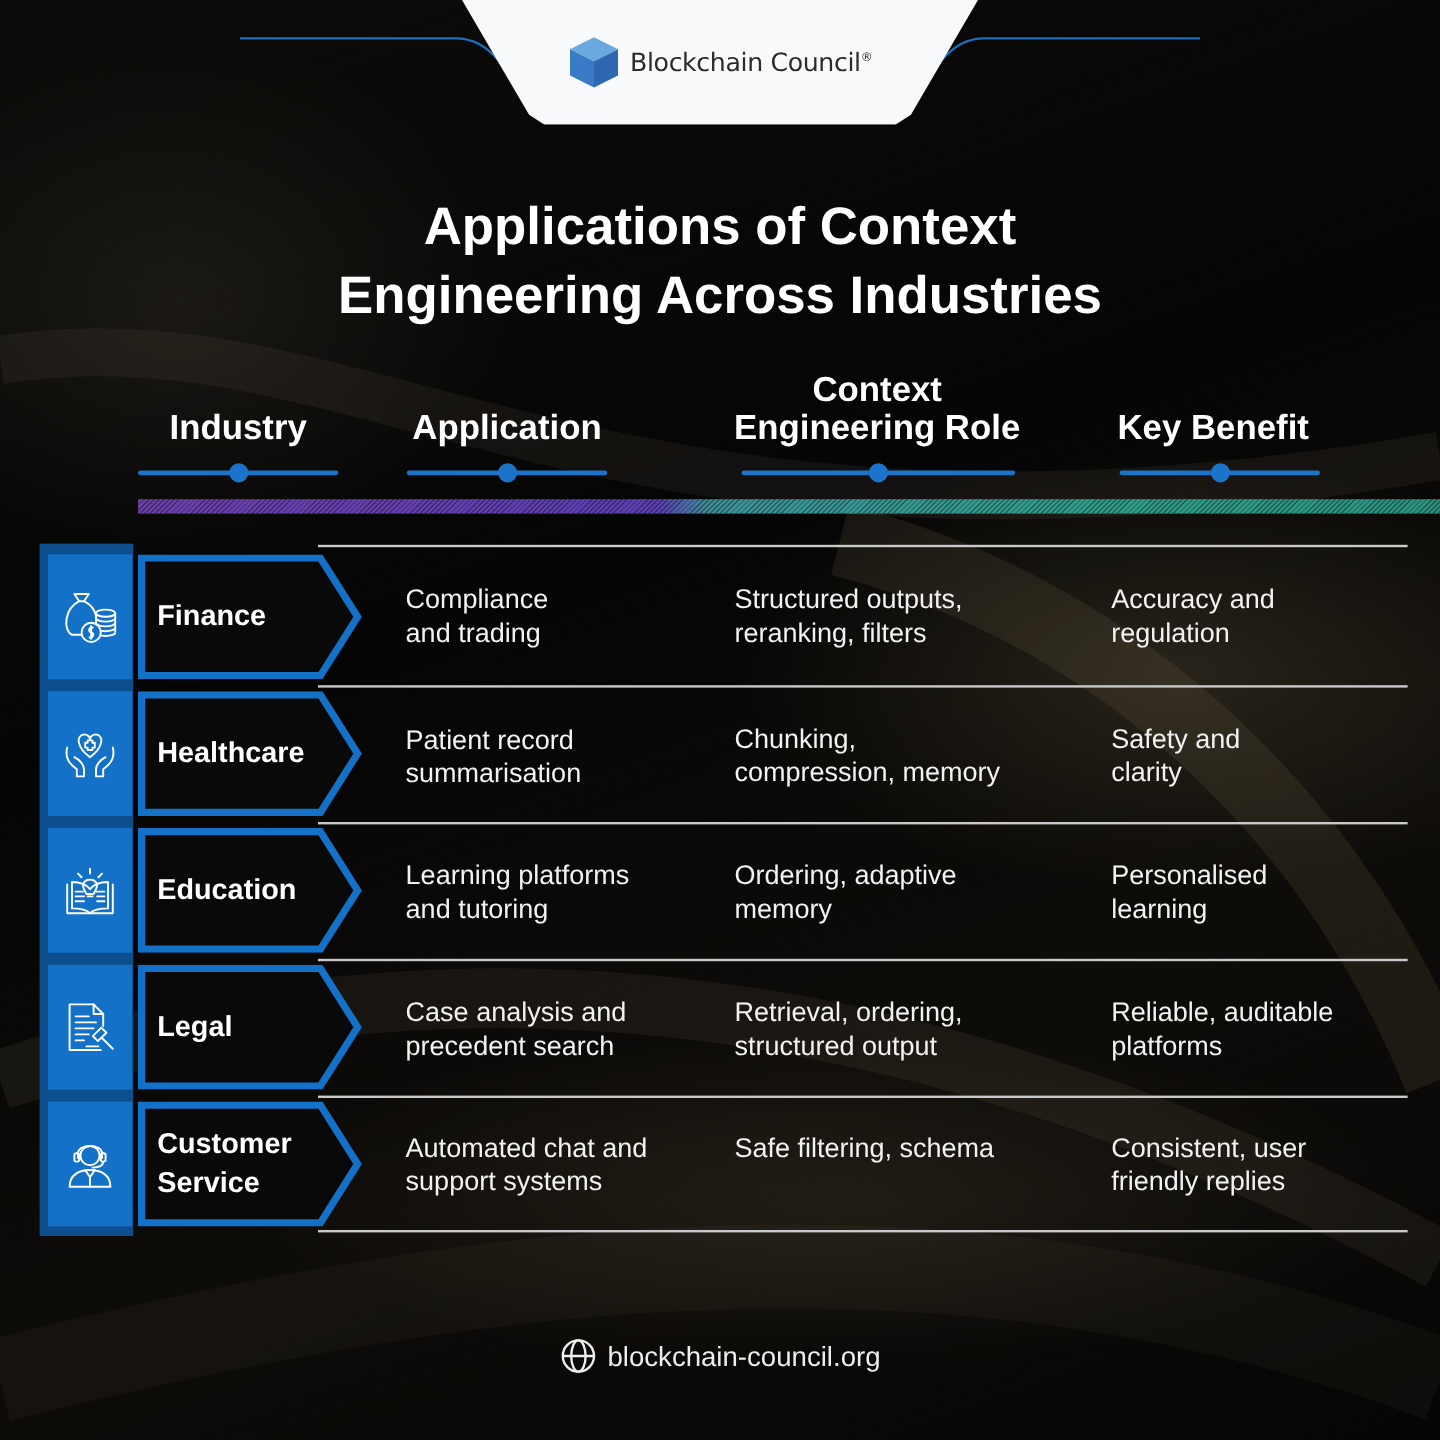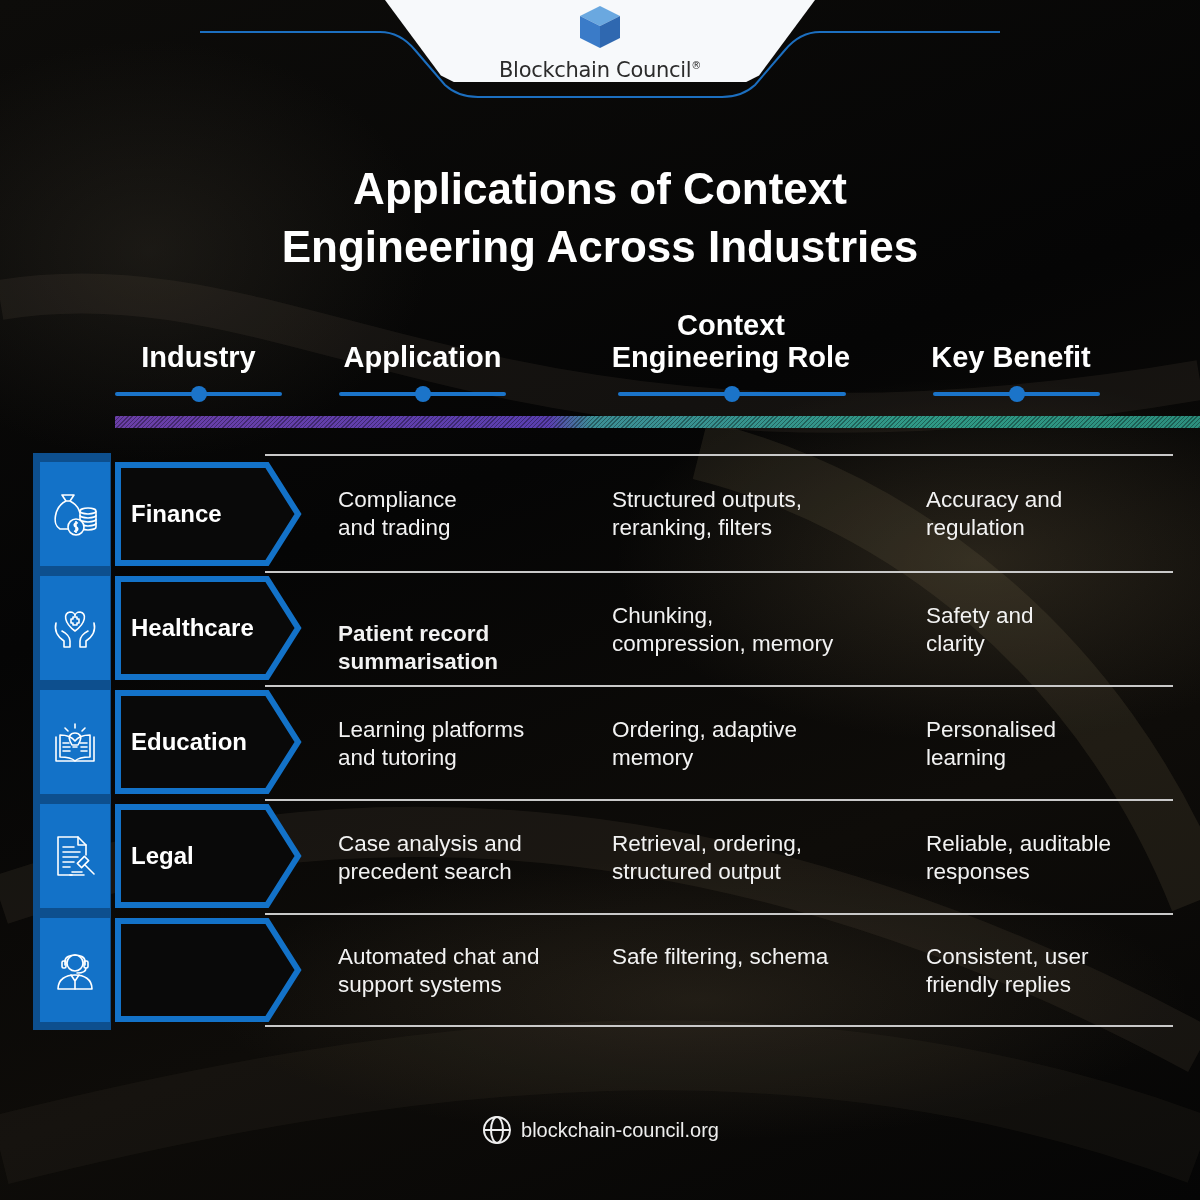--- a/index.html
+++ b/index.html
@@ -11,24 +11,24 @@
     background:
       radial-gradient(ellipse 520px 260px at 980px 560px, rgba(120,105,75,0.28), transparent 70%),
       radial-gradient(ellipse 700px 200px at 700px 1000px, rgba(110,95,70,0.22), transparent 70%),
       radial-gradient(ellipse 400px 300px at 150px 250px, rgba(60,55,45,0.35), transparent 70%),
       linear-gradient(160deg, #0d0c0a 0%, #050505 40%, #0e0c09 70%, #050505 100%);
   }
   .swirl { position: absolute; inset: 0; pointer-events: none; }
 
   
   .logo-tab {
-    position: absolute; left: 385px; top: 0; width: 430px; height: 82px;
+    position: absolute; left: 385px; top: 0; width: 430px; height: 104px;
     background: #f7f9fb;
     clip-path: polygon(0 0, 100% 0, 87% 92%, 84% 100%, 16% 100%, 13% 92%);
-    display: flex; align-items: center; justify-content: flex-end; gap: 8px; flex-direction: column;
+    display: flex; align-items: center; justify-content: center; gap: 8px;
   }
   .logo-cube { width: 44px; height: 46px; }
   .logo-text { font-size: 21px; color: #2b2b2b; font-family: "DejaVu Sans", sans-serif; letter-spacing: -0.3px; }
   .logo-reg { font-size: 10px; color: #2b2b2b; vertical-align: super; }
   .header-lines { position: absolute; left: 0; top: 0; width: 1200px; height: 110px; pointer-events: none; }
 
   
   .title {
     position: absolute; left: 0; right: 0; top: 160px;
     text-align: center; font-size: 44px; font-weight: bold; line-height: 58px;
@@ -70,21 +70,21 @@
     display: flex; align-items: center;
     font-size: 24px; font-weight: bold; line-height: 32px;
   }
 
   .row-line { position: absolute; left: 265px; width: 908px; height: 2px; background: #c9c9c9; }
   .cell { position: absolute; font-size: 22.5px; line-height: 28px; color: #f2f2f2; }
 
   .footer {
     position: absolute; top: 1114px; left: 0; right: 0;
     display: flex; align-items: center; justify-content: center; gap: 8px;
-    font-size: 20px; color: #eeeeee;
+    font-size: 23px; color: #eeeeee;
   }
   .footer svg { width: 32px; height: 32px; }
 </style>
 </head>
 <body>
 
 <svg class="swirl" viewBox="0 0 1200 1200">
   <path d="M0 300 C 300 250, 500 500, 1200 380" stroke="rgba(120,110,90,0.12)" stroke-width="40" fill="none"></path>
   <path d="M700 450 C 900 500, 1100 650, 1200 900" stroke="rgba(140,125,95,0.14)" stroke-width="60" fill="none"></path>
   <path d="M0 900 C 300 800, 700 780, 1200 1050" stroke="rgba(130,115,90,0.12)" stroke-width="50" fill="none"></path>
@@ -187,21 +187,21 @@
     <path d="M8 22 C 6 30, 10 36, 16 40 L 16 46 H 22 V 40 C 22 36, 18 32, 14 30"></path>
     <path d="M46 22 C 48 30, 44 36, 38 40 L 38 46 H 32 V 40 C 32 36, 36 32, 40 30"></path>
   </svg>
 </div>
 <div class="arrow" style="top:576px;">
   <svg viewBox="0 0 187 104" preserveAspectRatio="none">
       <polygon points="3,3 152,3 183,52 152,101 3,101" fill="#090909" stroke="#1372c8" stroke-width="6"></polygon>
     </svg>
   <div class="arrow-label">Healthcare</div>
 </div>
-<div class="cell" style="left:338px; top:620px;font-weight:bold;">
+<div class="cell" style="left:338px; top:603px;">
     <div>Patient record</div>
     <div>summarisation</div>
   </div>
 <div class="cell" style="left:612px; top:602px;">
     <div>Chunking,</div>
     <div>compression, memory</div>
   </div>
 <div class="cell" style="left:926px; top:602px;">
     <div>Safety and</div>
     <div>clarity</div>
@@ -255,38 +255,44 @@
 <div class="cell" style="left:338px; top:830px;">
     <div>Case analysis and</div>
     <div>precedent search</div>
   </div>
 <div class="cell" style="left:612px; top:830px;">
     <div>Retrieval, ordering,</div>
     <div>structured output</div>
   </div>
 <div class="cell" style="left:926px; top:830px;">
     <div>Reliable, auditable</div>
-    <div>responses</div>
+    <div>platforms</div>
   </div>
 
 <div class="icon-cell" style="top:918px;">
   <svg viewBox="0 0 54 54" fill="none" stroke="#fff" stroke-width="1.6" stroke-linejoin="round" stroke-linecap="round">
     <circle cx="27" cy="20" r="8"></circle>
     <path d="M17 22 V 18 C 17 10, 37 10, 37 18 V 22"></path>
     <rect x="14" y="18" width="4" height="7" rx="1.5"></rect>
     <rect x="36" y="18" width="4" height="7" rx="1.5"></rect>
     <path d="M38 25 C 38 29, 33 30, 29 30"></path>
     <path d="M10 46 C 10 36, 18 32, 27 32 C 36 32, 44 36, 44 46 Z"></path>
     <path d="M23 32 L 27 38 L 31 32 M27 38 V 46"></path>
   </svg>
 </div>
 <div class="arrow" style="top:918px;">
   <svg viewBox="0 0 187 104" preserveAspectRatio="none">
       <polygon points="3,3 152,3 183,52 152,101 3,101" fill="#090909" stroke="#1372c8" stroke-width="6"></polygon>
     </svg>
+  <div class="arrow-label">
+      <div>
+        <div>Customer</div>
+        <div>Service</div>
+      </div>
+    </div>
 </div>
 <div class="cell" style="left:338px; top:943px;">
     <div>Automated chat and</div>
     <div>support systems</div>
   </div>
 <div class="cell" style="left:612px; top:943px;">
     <div>Safe filtering, schema</div>
   </div>
 <div class="cell" style="left:926px; top:943px;">
     <div>Consistent, user</div>

